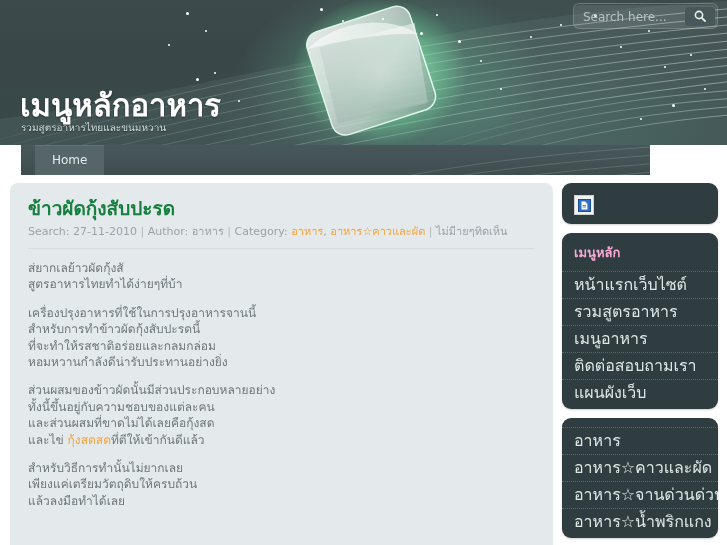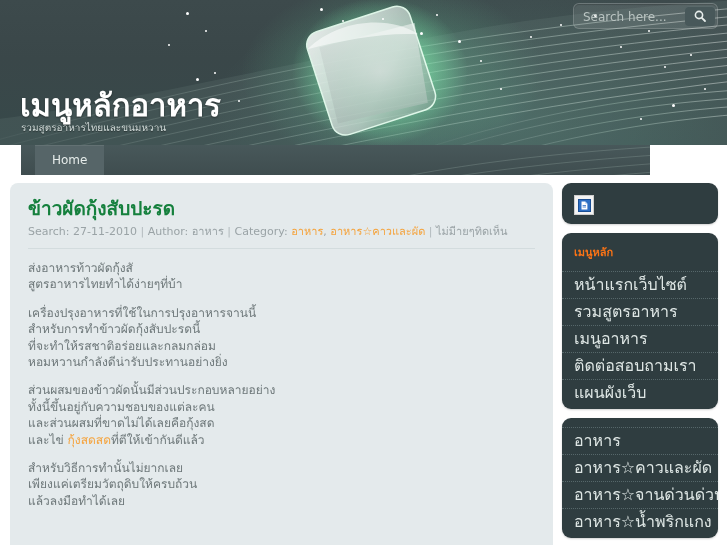--- a/index.html
+++ b/index.html
@@ -104,21 +104,21 @@
     background:#2f3d40;border-radius:9px;margin-bottom:9px;
     padding:9px 0 3px 0;overflow:hidden;
     box-shadow:0 1px 2px rgba(0,0,0,.18);
   }
   .widget-thumb{padding:3px 0 6px 12px;}
   .broken-img{
     width:20px;height:20px;background:#f3f3f3;border:1px solid #cfcfcf;
     display:flex;align-items:center;justify-content:center;box-sizing:border-box;
   }
   .widget-title{
-    font-size:11px;line-height:20px;color:#f97316;font-weight:bold;
+    font-size:13px;line-height:20px;color:#f9a8d4;font-weight:bold;
     padding:1px 12px 8px 12px;white-space:nowrap;
   }
   .widget ul{list-style:none;margin:0;padding:0;}
   .widget li{
     border-top:1px dotted #56676a;
   }
   .widget li a{
     display:block;padding:6px 12px 6px 12px;
     font-size:16px;line-height:14px;color:#dfe7e5;
     text-decoration:none;cursor:pointer;white-space:nowrap;overflow:hidden;
@@ -254,21 +254,21 @@
       <span class="sep">|</span>
       <span>Category:</span>
       <a>อาหาร</a><span>,</span>
       <a>อาหาร☆คาวและผัด</a>
       <span class="sep">|</span>
       <span>ไม่มีายๆทิดเห็น</span>
     </div>
 
     <div class="post-body">
       <p>
-        <span>ส่งอาหารท้าวผัดกุ้งสั</span><br>
+        <span>ส่ยากเลย้าวผัดกุ้งสั</span><br>
         <span>สูตรอาหารไทยทำได้ง่ายๆที่บ้า</span>
       </p>
       <p>
         <span>เครื่องปรุงอาหารที่ใช้ในการปรุงอาหารจานนี้</span><br>
         <span>สำหรับการทำข้าวผัดกุ้งสับปะรดนี้</span><br>
         <span>ที่จะทำให้รสชาติอร่อยและกลมกล่อม</span><br>
         <span>หอมหวานกำลังดีน่ารับประทานอย่างยิ่ง</span>
       </p>
       <p>
         <span>ส่วนผสมของข้าวผัดนั้นมีส่วนประกอบหลายอย่าง</span><br>

